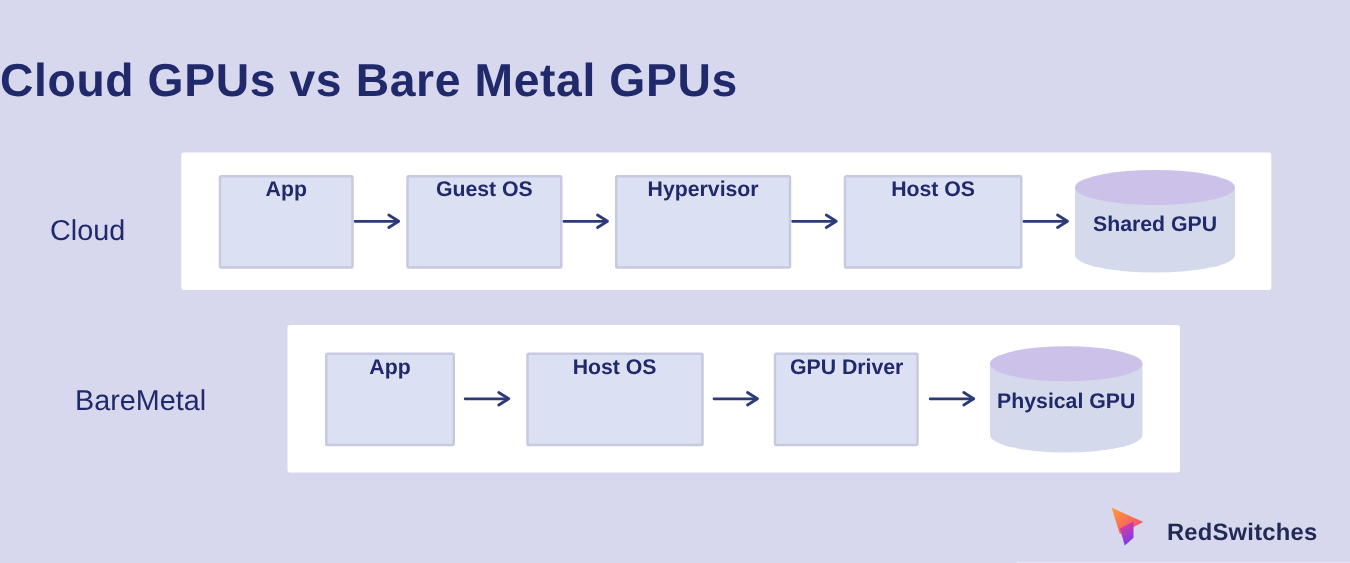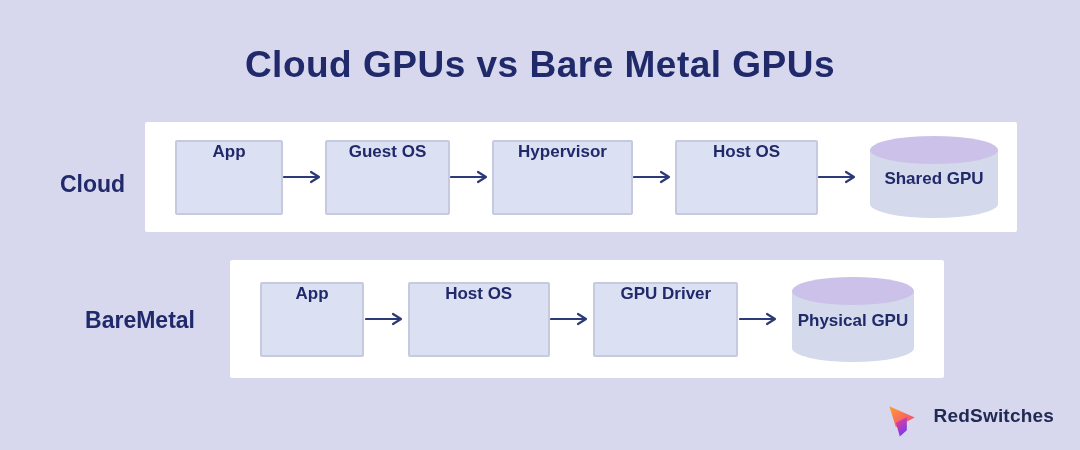--- a/index.html
+++ b/index.html
@@ -24,32 +24,30 @@
     position: relative;
     width: 1080px;
     height: 450px;
     background: var(--background);
   }
   .title {
     position: absolute;
     top: 44px;
     left: 0;
     width: 100%;
-    text-align: center;
     font-size: 37px;
     font-weight: 700;
     letter-spacing: 0.5px;
     color: var(--text-navy);
   }
   .row-label {
     position: absolute;
     font-size: 23px;
-    font-weight: 700;
-    color: var(--text-navy);
-    text-align: center;
+    font-weight: 400;
+    color: var(--text-navy);
   }
   .label-cloud { left: 40px; top: 171px; width: 105px; }
   .label-baremetal { left: 60px; top: 307px; width: 160px; }
   .panel {
     position: absolute;
     background: var(--panel);
     display: flex;
     align-items: center;
     justify-content: space-between;
     padding: 0 30px;
@@ -66,21 +64,20 @@
     justify-content: center;
     font-size: 17px;
     font-weight: 700;
     color: var(--text-navy);
     flex: 0 0 auto;
   }
   .arrow-icon { flex: 0 0 auto; display: block; }
   .cylinder {
     position: relative;
     flex: 0 0 auto;
-    margin-left: 10px;
   }
   .cyl-body {
     position: absolute;
     left: 0; right: 0;
     top: 14px; bottom: 0;
     background: var(--cylinder-body);
     border-radius: 0 0 50% 50% / 0 0 14px 14px;
   }
   .cyl-top {
     position: absolute;
@@ -98,21 +95,21 @@
     text-align: center;
     font-size: 17px;
     font-weight: 700;
     color: var(--text-navy);
   }
   .brand {
     position: absolute;
     right: 26px;
     bottom: 12px;
     display: flex;
-    align-items: flex-start;
+    align-items: flex-end;
     gap: 18px;
   }
   .brand-name {
     font-size: 19px;
     font-weight: 700;
     color: var(--brand-text);
     letter-spacing: 0.2px;
   }
 </style>
 </head>
@@ -170,21 +167,21 @@
       <line x1="1" y1="7" x2="34" y2="7" stroke="#2c3a78" stroke-width="2.2" stroke-linecap="round"></line>
       <path d="M28,2 L36,7 L28,12" fill="none" stroke="#2c3a78" stroke-width="2.2" stroke-linecap="round" stroke-linejoin="round"></path>
     </svg>
     <div class="node box" style="width:142px">
       <span>Host OS</span>
     </div>
     <svg class="arrow-icon" width="42" height="14" viewBox="0 0 42 14">
       <line x1="1" y1="7" x2="34" y2="7" stroke="#2c3a78" stroke-width="2.2" stroke-linecap="round"></line>
       <path d="M28,2 L36,7 L28,12" fill="none" stroke="#2c3a78" stroke-width="2.2" stroke-linecap="round" stroke-linejoin="round"></path>
     </svg>
-    <div class="node box" style="width:145px">
+    <div class="node box" style="width:116px">
       <span>GPU Driver</span>
     </div>
     <svg class="arrow-icon" width="42" height="14" viewBox="0 0 42 14">
       <line x1="1" y1="7" x2="34" y2="7" stroke="#2c3a78" stroke-width="2.2" stroke-linecap="round"></line>
       <path d="M28,2 L36,7 L28,12" fill="none" stroke="#2c3a78" stroke-width="2.2" stroke-linecap="round" stroke-linejoin="round"></path>
     </svg>
     <div class="cylinder" style="width:122px;height:85px">
       <div class="cyl-body"></div>
       <div class="cyl-top"></div>
       <span class="cyl-label">Physical GPU</span>

